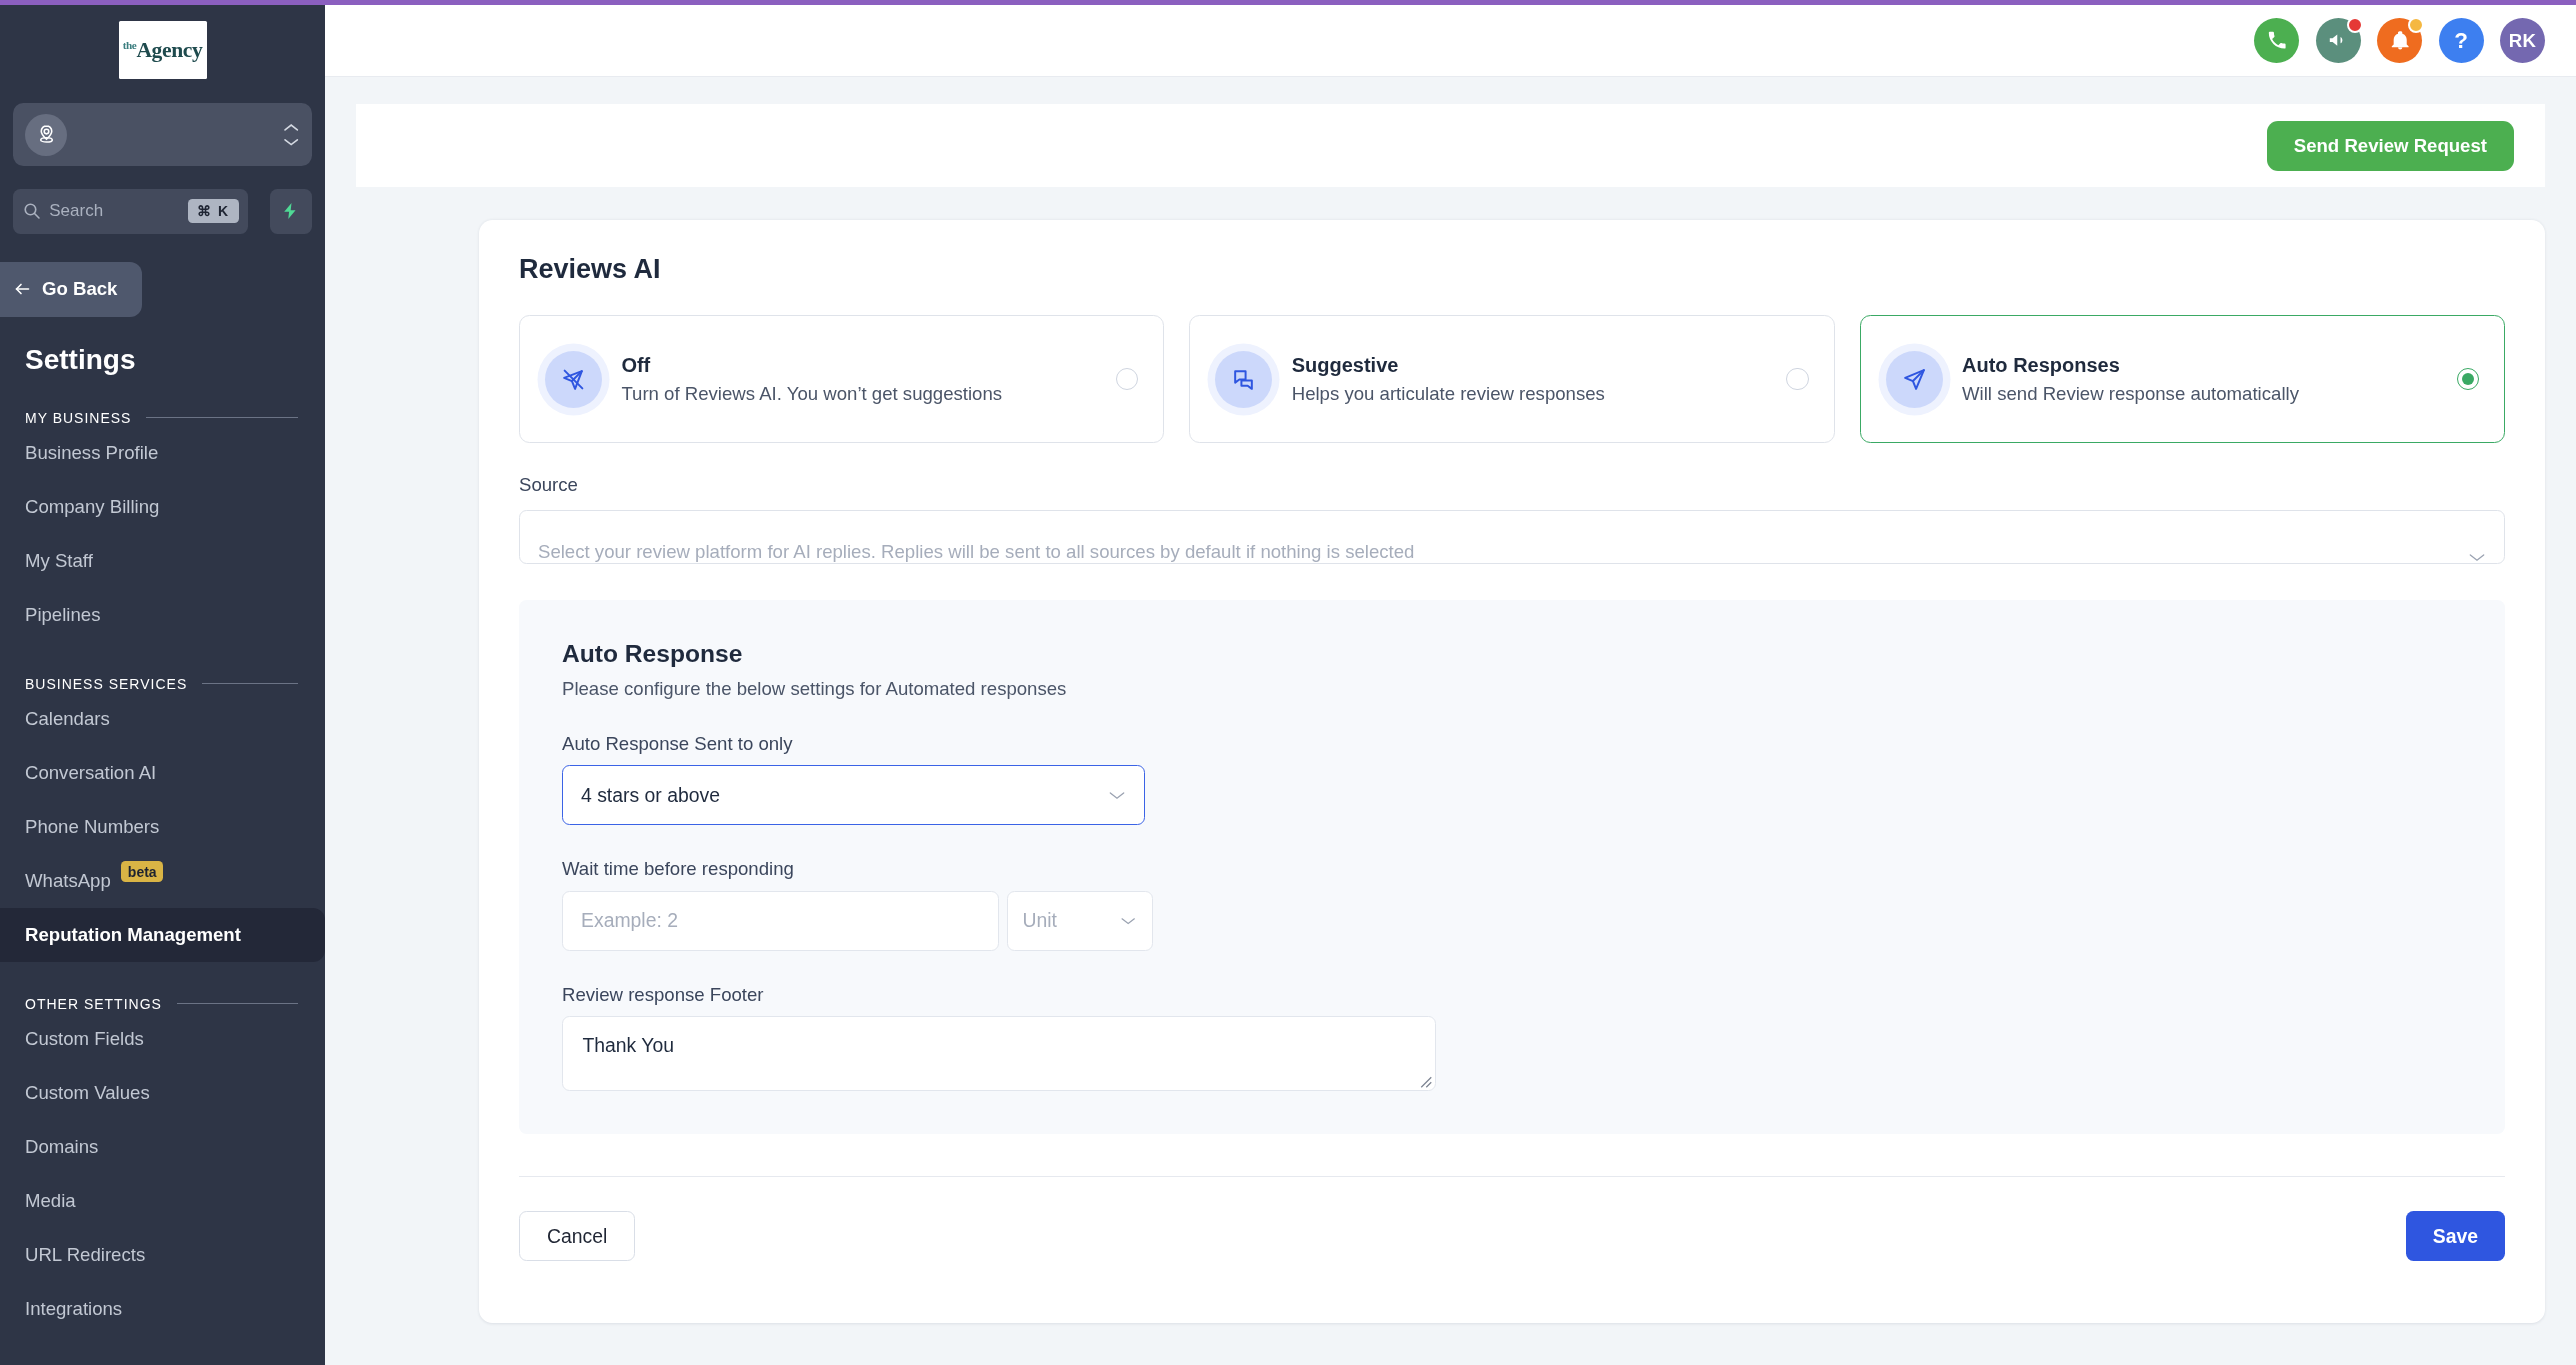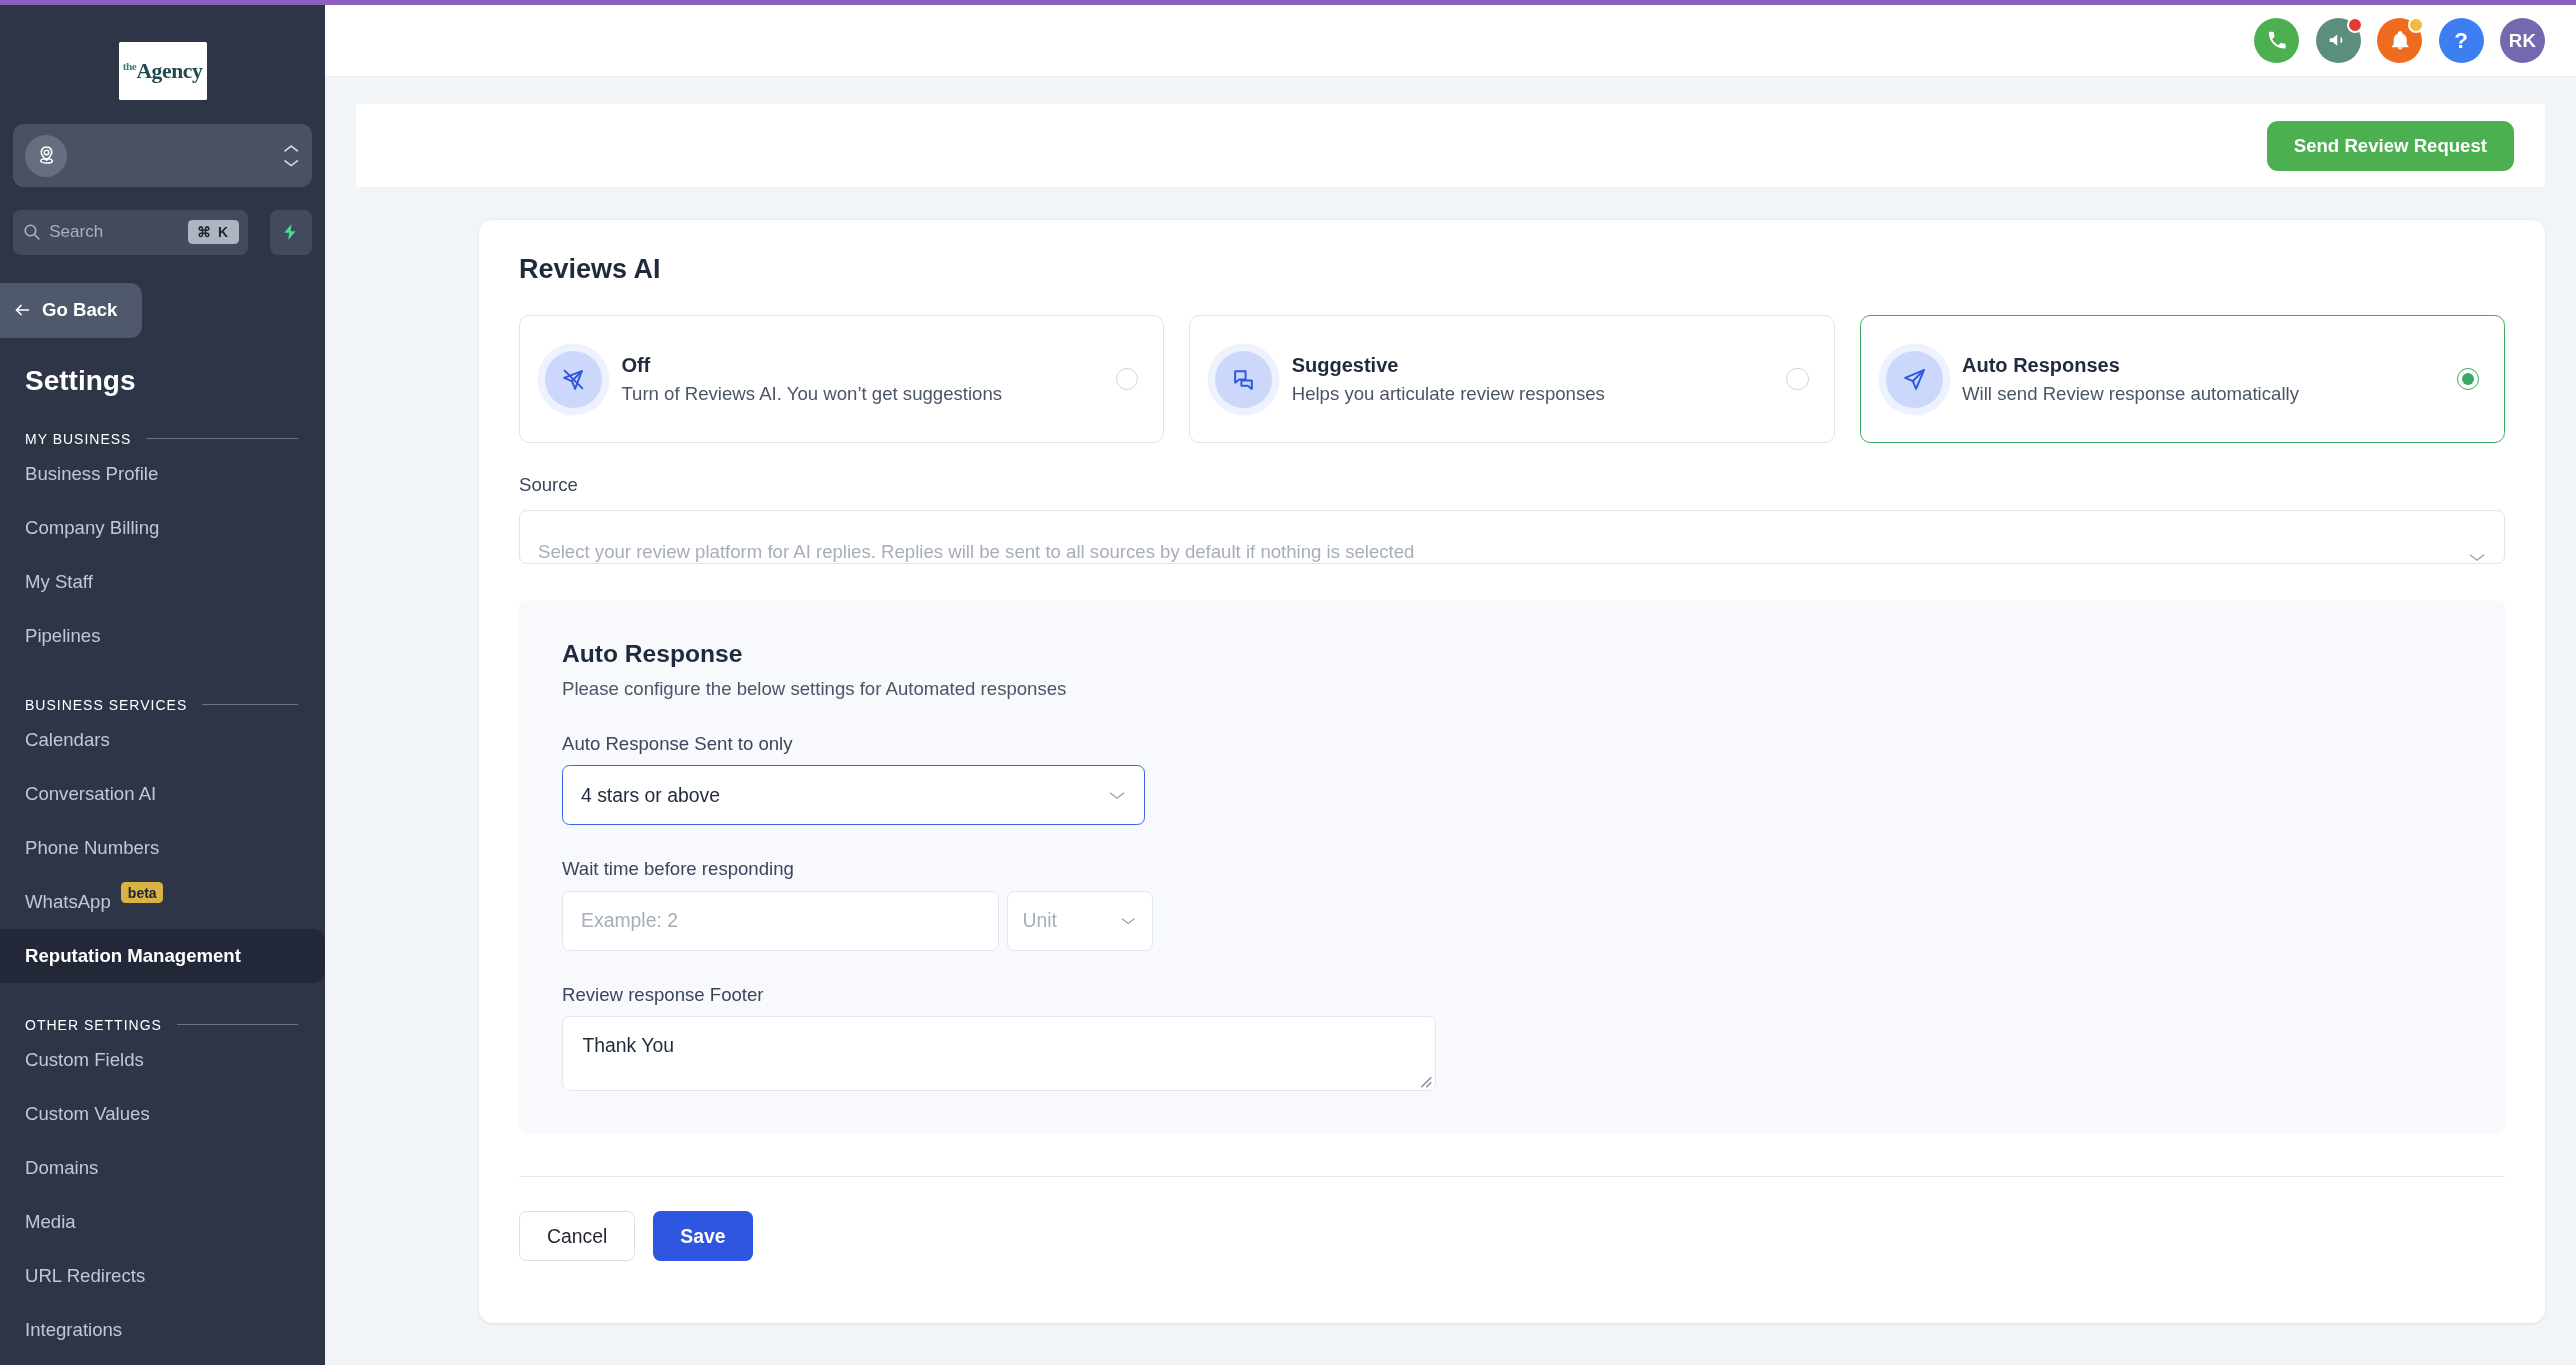--- a/index.html
+++ b/index.html
@@ -17,21 +17,21 @@
     background: #8b5fbf; z-index: 50;
   }
 
   
   #sidebar {
     width: 325px; height: 1366px; flex: 0 0 325px;
     background: #2e3546; color: #c7ccd6;
     position: relative; overflow: hidden;
     padding-top: 5.2px;
   }
-  .logo-wrap { display:flex; justify-content:center; padding-top: 37px; }
+  .logo-wrap { display:flex; justify-content:center; padding-top: 16px; }
   .logo-box {
     width: 88px; height: 58px; background: #ffffff; border-radius: 1.5px;
     display:flex; align-items:center; justify-content:center;
   }
   .logo-text { font-family: "Liberation Serif", serif; color:#1f4b4e; font-size: 21.6px; font-weight: 700; letter-spacing:-0.4px;}
   .logo-the { font-size: 11.2px; vertical-align: super; color:#3d7f80; font-weight:700; }
 
   .loc-selector {
     margin: 24px 13.4px 0 13.4px; height: 63px; background: #4a5163;
     border-radius: 10.4px; display:flex; align-items:center; padding: 0 12px; gap: 10.4px;
@@ -191,21 +191,21 @@
     background:#fff; padding: 16.4px 19.4px; font-size: 19.4px; color:#1f2a3d;
     position: relative; resize: none; font-family:"Liberation Sans", sans-serif;
   }
   .resize-grip {
     position:absolute; right: 2.2px; bottom: 2.2px; width: 13.4px; height: 13.4px;
     pointer-events:none;
   }
 
   .panel-divider { height: 0.7px; background:#e6e9ef; margin: 42px 40px 0 40px; }
   .panel-actions {
-    display:flex; justify-content:flex-start; gap: 18px; padding: 34px 40px 37px 40px;
+    display:flex; justify-content:space-between; gap: 18px; padding: 34px 40px 37px 40px;
   }
   .btn-cancel {
     background:#ffffff; border:0.7px solid #d9dee7; border-radius: 7.5px;
     font-size: 19.4px; color:#1f2533; padding: 12.7px 27px; cursor:pointer;
     font-family:"Liberation Sans", sans-serif;
   }
   .btn-save {
     background:#2f56e0; border:none; border-radius: 7.5px; color:#ffffff;
     font-size: 19.4px; font-weight:700; padding: 13.4px 27px; cursor:pointer;
     font-family:"Liberation Sans", sans-serif;

